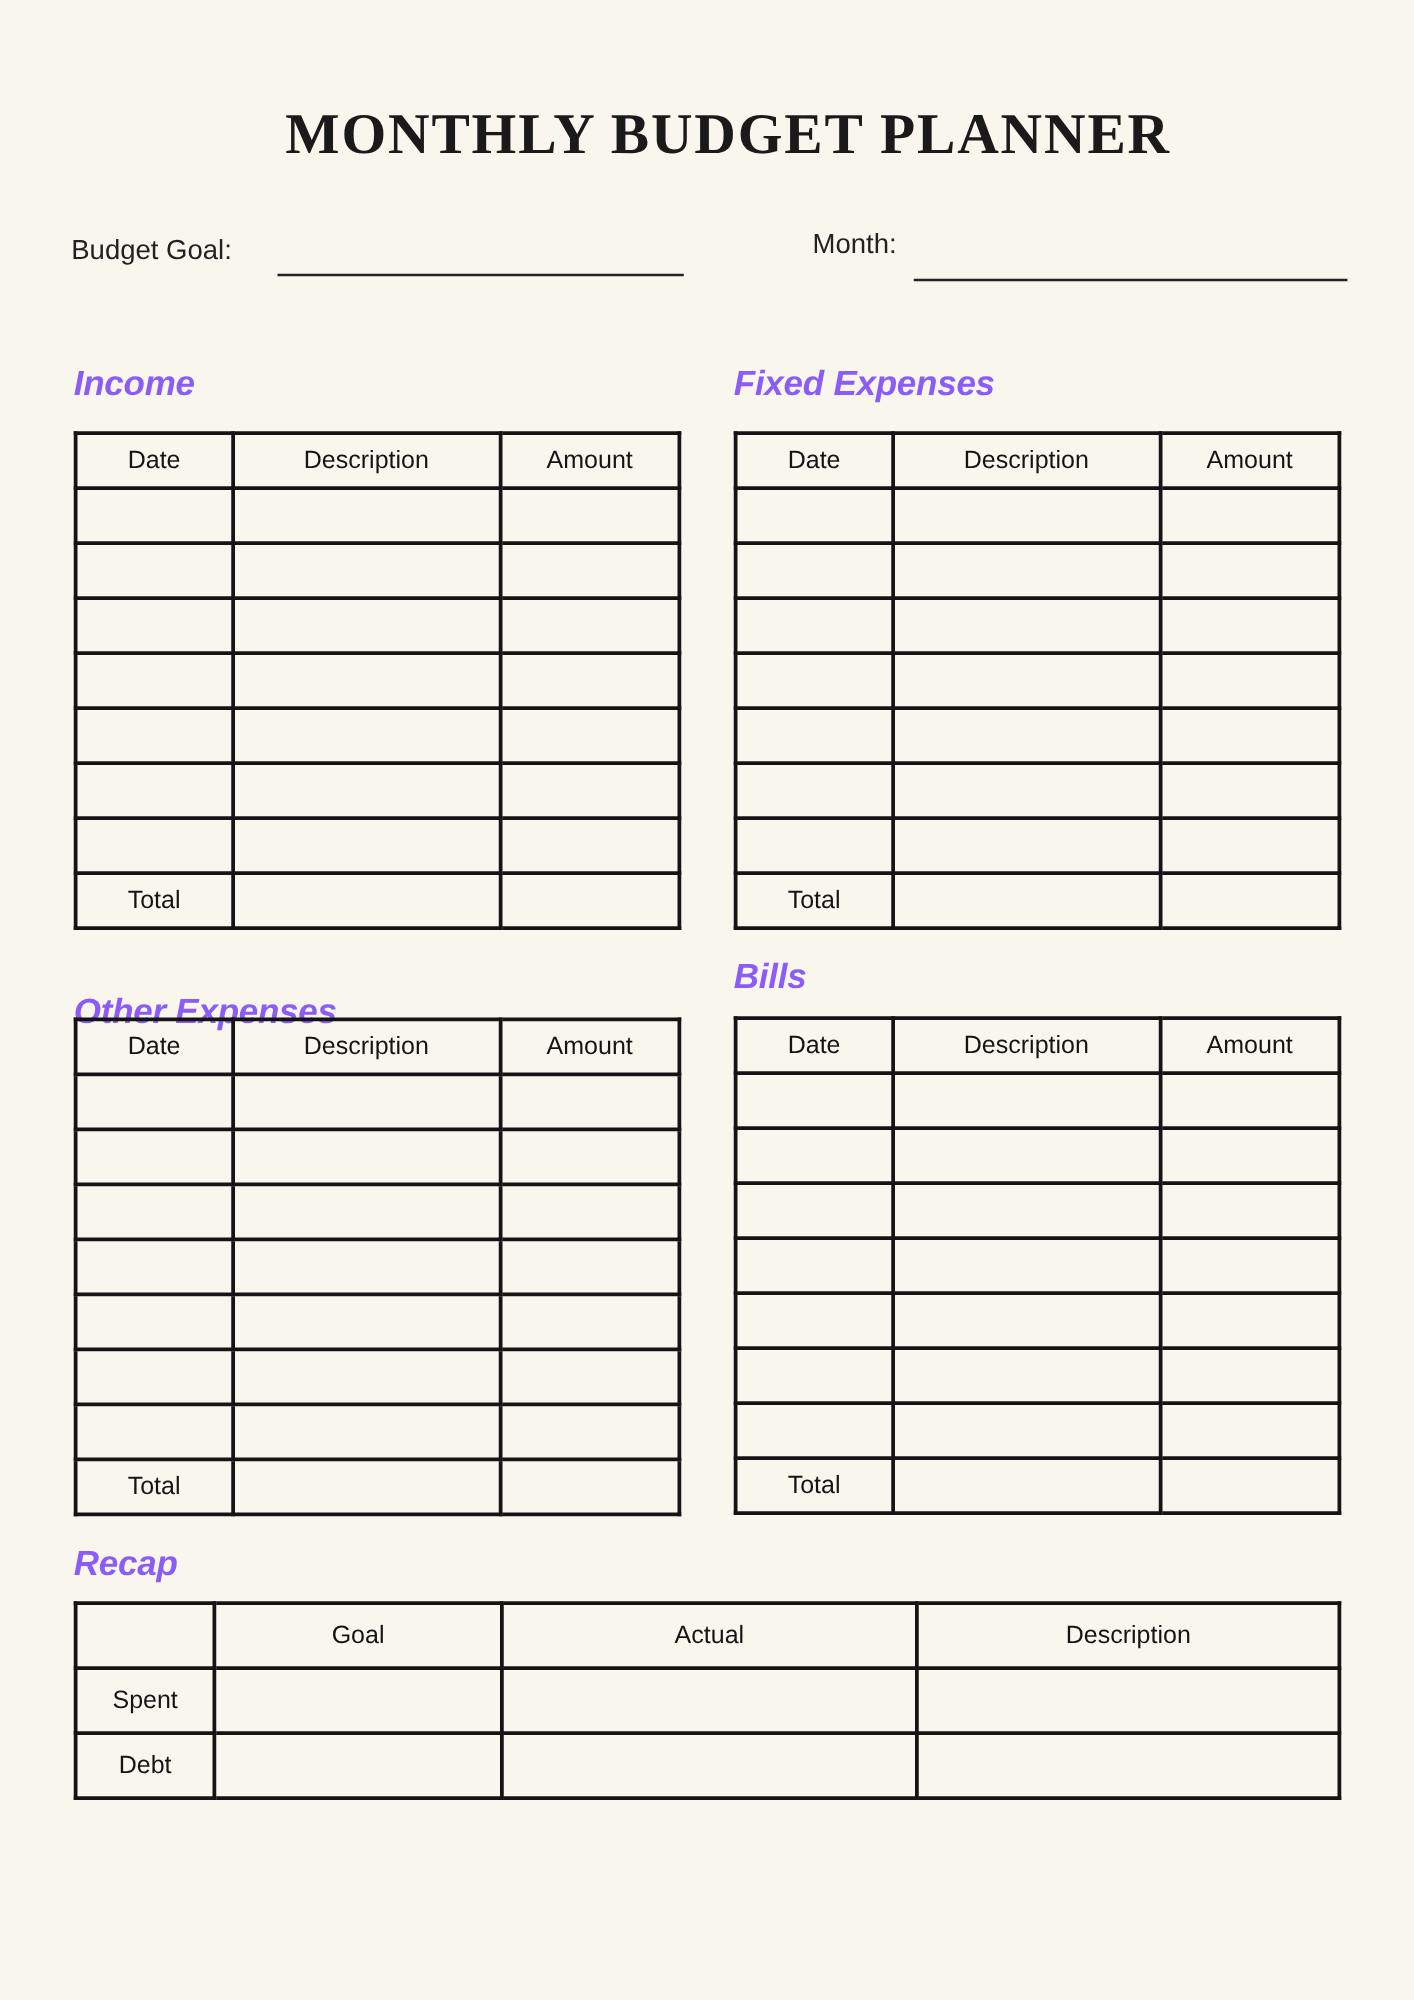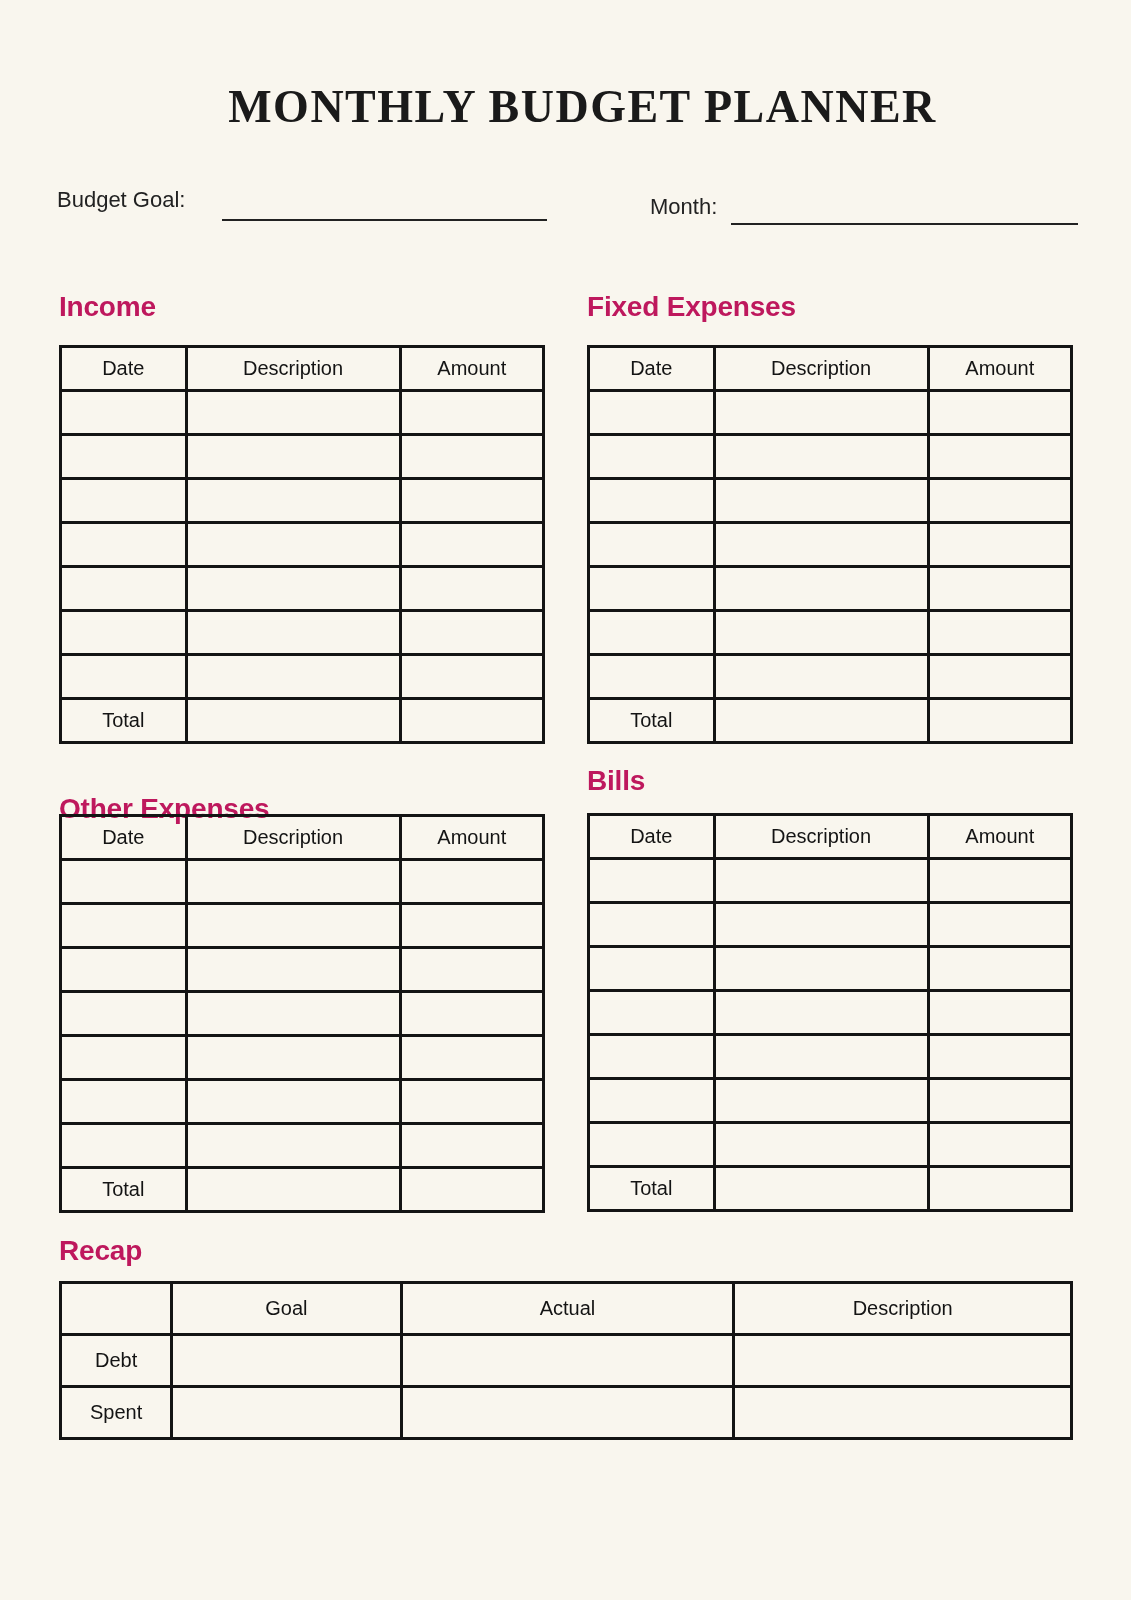--- a/index.html
+++ b/index.html
@@ -31,37 +31,38 @@
     line-height: 1;
     color: #1a1a1a;
   }
   .field-label {
     position: absolute;
     font-size: 22px;
     line-height: 1;
     color: #222222;
   }
   .field-label.budget { left: 57px; top: 189px; }
-  .field-label.month  { left: 650px; top: 196px; }
+  .field-label.month  { left: 650px; top: 184px; }
   .rule {
     position: absolute;
     height: 0;
     border-top: 2px solid #222222;
   }
   .rule.budget { left: 222px; width: 325px; top: 219px; }
   .rule.month  { left: 731px; width: 347px; top: 223px; }
 
   .section-title {
     position: absolute;
     margin: 0;
     font-size: 28px;
     font-weight: 700;
     letter-spacing: -0.2px;
     line-height: 1;
-    color: #be185d;
+    color: #8b5cf6;
+    font-style: italic;
   }
   .st-income { left: 59px;  top: 293px; }
   .st-fixed  { left: 587px; top: 293px; }
   .st-other  { left: 59px;  top: 767px; margin-top: 28px; }
   .st-bills  { left: 587px; top: 767px; }
   .st-recap  { left: 59px;  top: 1237px; }
 
   table.data-table {
     position: absolute;
     border-collapse: collapse;
@@ -360,27 +361,27 @@
     <thead>
       <tr>
         <th></th>
         <th>Goal</th>
         <th>Actual</th>
         <th>Description</th>
       </tr>
     </thead>
     <tbody>
         <tr>
+          <td>Spent</td>
+          <td></td>
+          <td></td>
+          <td></td>
+        </tr>
+        <tr>
           <td>Debt</td>
           <td></td>
           <td></td>
           <td></td>
         </tr>
-        <tr>
-          <td>Spent</td>
-          <td></td>
-          <td></td>
-          <td></td>
-        </tr>
       </tbody>
   </table>
 
 </div>
 
 </body></html>

